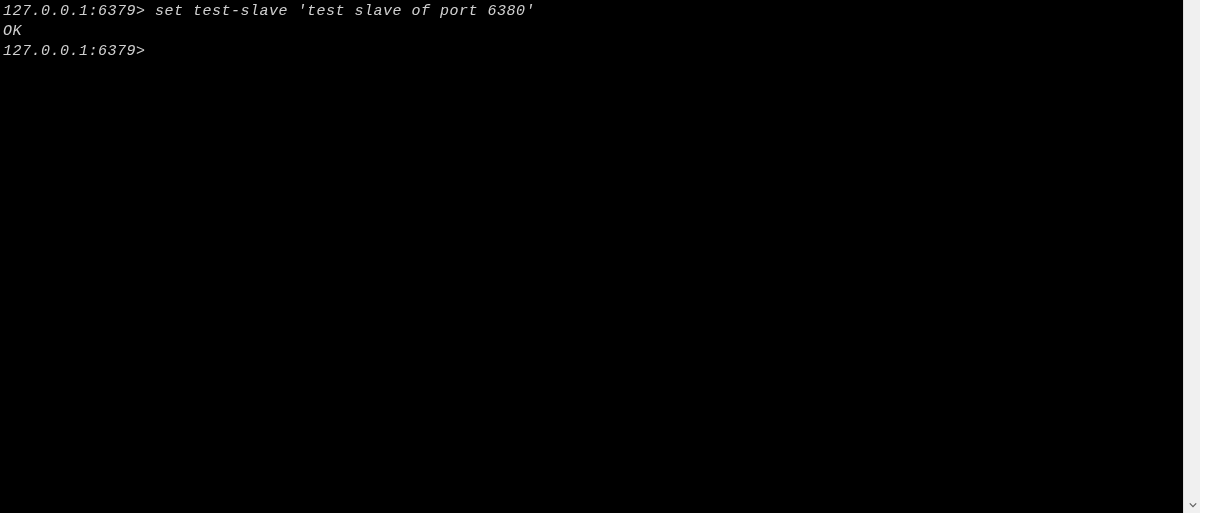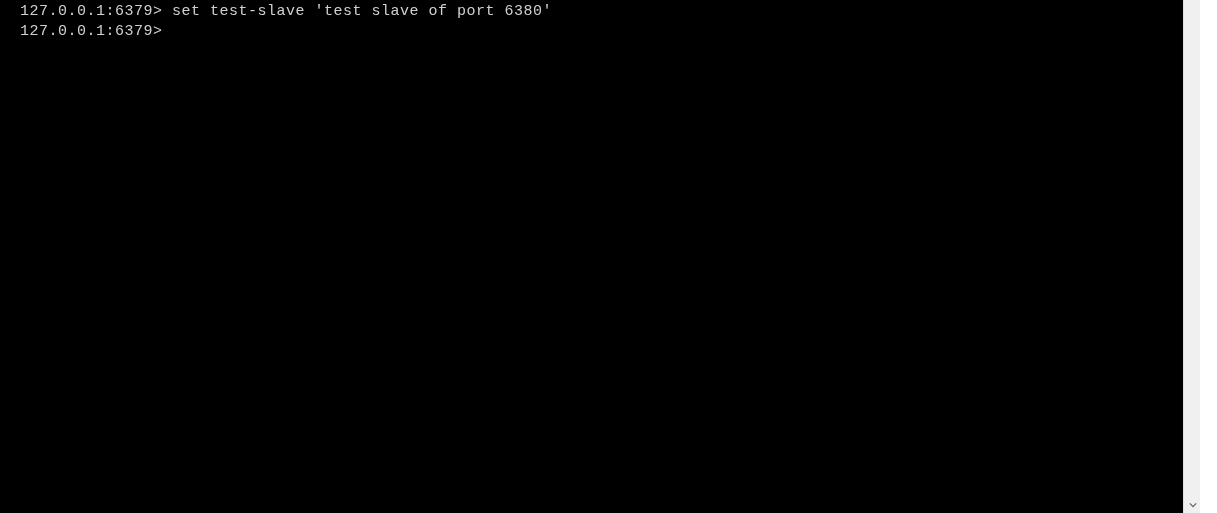--- a/index.html
+++ b/index.html
@@ -19,25 +19,26 @@
       height: 513px;
       position: relative;
       display: flex;
     }
     .terminal {
       background: #000000;
       color: #d0d0d0;
       font-family: "Consolas", "Courier New", monospace;
       font-size: 15px;
       line-height: 20px;
-      padding: 2px 20px;
+      padding: 2px 3px;
       flex: 1;
       white-space: pre;
       overflow: hidden;
       letter-spacing: 0.5px;
+      font-style: italic;
     }
     .line {
       display: block;
     }
     .scrollbar {
       width: 17px;
       background: #f0f0f0;
       position: relative;
       border-left: 1px solid #e0e0e0;
     }
@@ -55,21 +56,21 @@
     }
     .scroll-down-btn svg {
       width: 8px;
       height: 8px;
     }
   </style>
 </head>
 <body>
 
 <div class="terminal-wrapper">
-  <div class="terminal"><span class="line"><span>127.0.0.1:6379&gt;</span><span> set test-slave 'test slave of port 6380'</span></span><span class="line"><span>127.0.0.1:6379&gt;</span><span></span></span></div>
+  <div class="terminal"><span class="line"><span>127.0.0.1:6379&gt;</span><span> set test-slave 'test slave of port 6380'</span></span><span class="line"><span>OK</span></span><span class="line"><span>127.0.0.1:6379&gt;</span><span></span></span></div>
   <div class="scrollbar">
     <div class="scroll-down-btn">
       <svg viewBox="0 0 10 10">
         <path d="M1 3 L5 7 L9 3" stroke="#606060" stroke-width="1.5" fill="none"></path>
       </svg>
     </div>
   </div>
 </div>
 
 </body></html>

